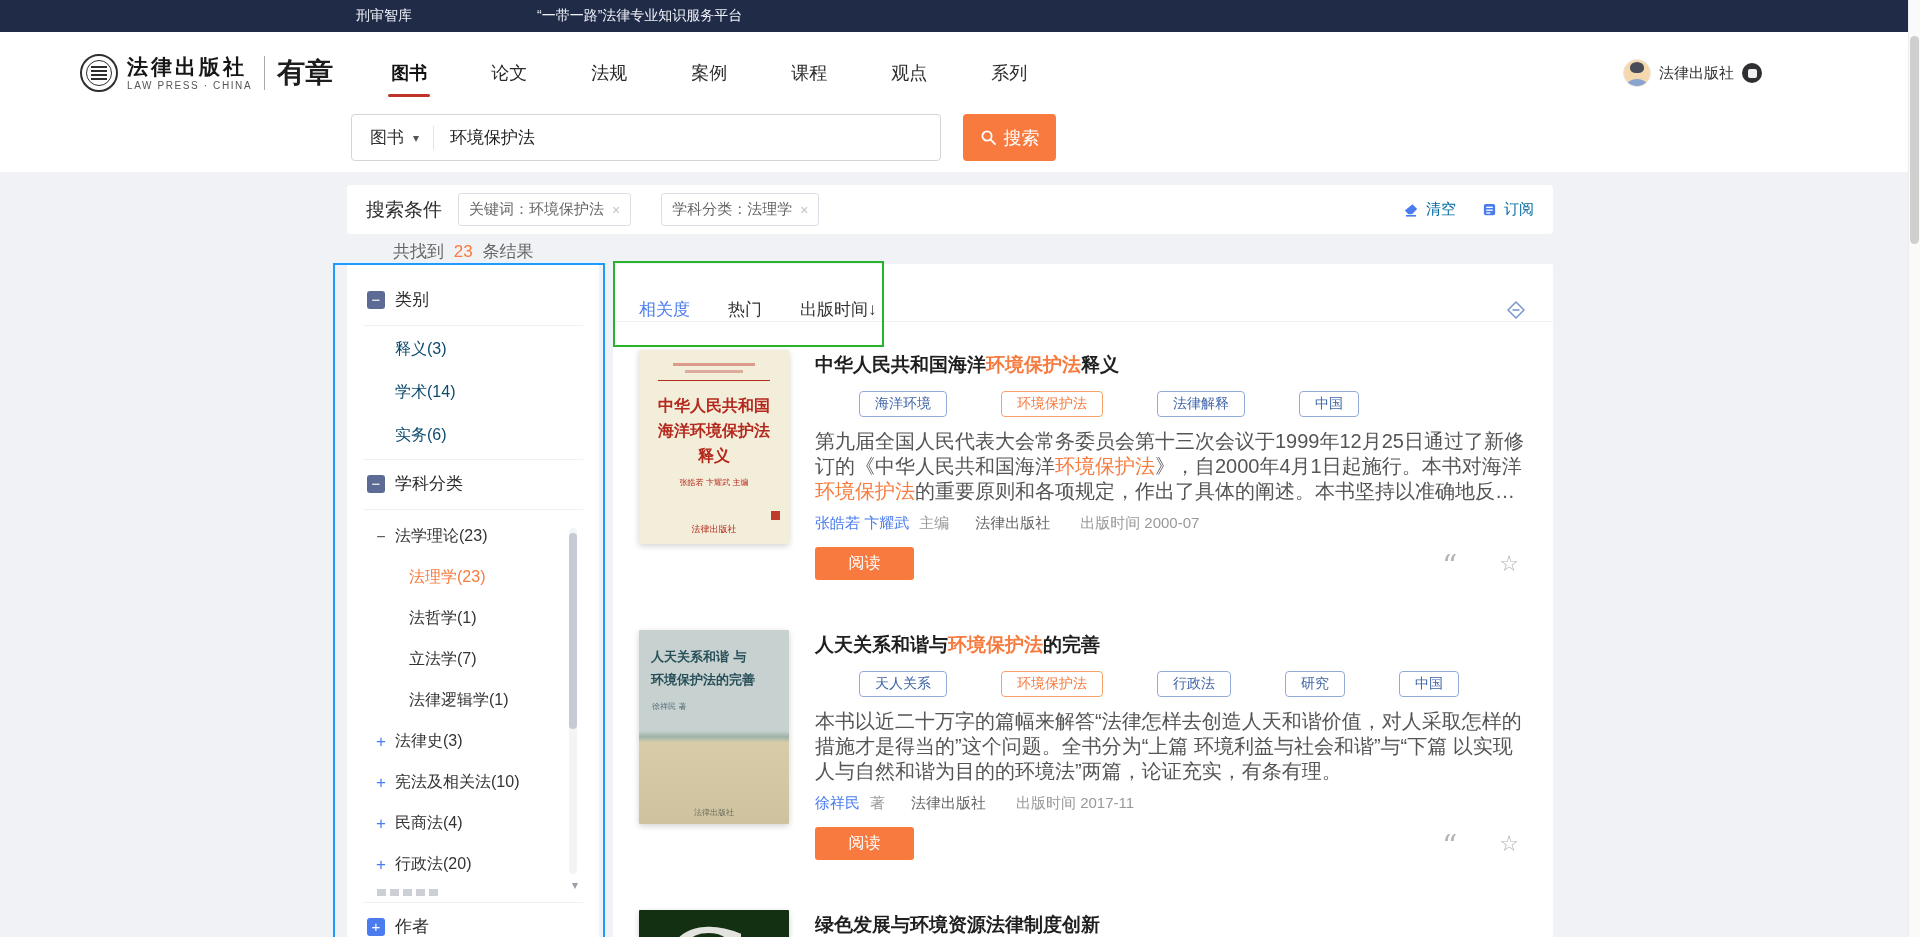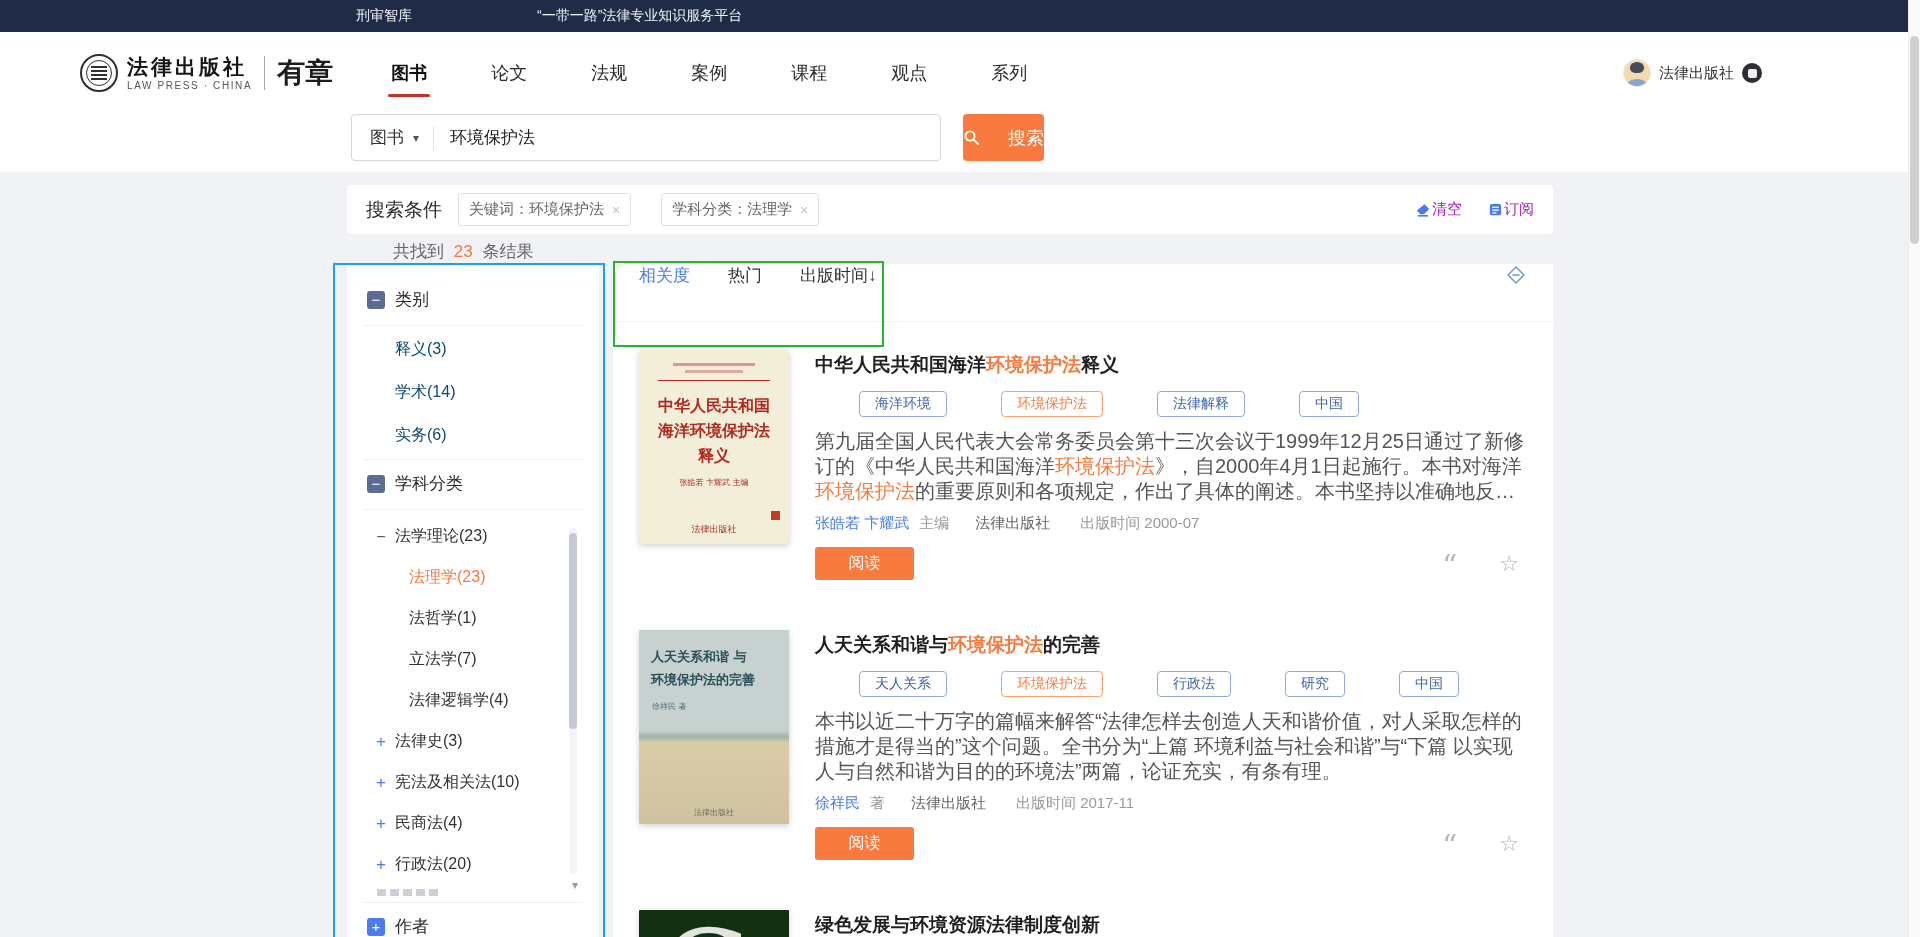--- a/index.html
+++ b/index.html
@@ -33,29 +33,29 @@
   .avatar::before { content:""; position:absolute; top:2px; left:6px; right:6px; height:11px; background:#474b5a; border-radius:50% 50% 42% 42%; }
   .avatar::after { content:""; position:absolute; bottom:-5px; left:3px; right:3px; height:12px; background:#8aa3cf; border-radius:50% 50% 0 0; }
   .user-badge { width:20px; height:20px; border-radius:50%; background:#2f2f33; position:relative; }
   .user-badge::after { content:""; position:absolute; inset:6px 5px 5px 6px; background:#f0f0f0; border-radius:2px; }
   .search-row { display:flex; align-items:center; margin-left:351px; margin-top:12px; }
   .search-box { width:590px; height:47px; background:#fff; border:1px solid #d5d5d5; border-radius:4px; display:flex; align-items:center; }
   .search-cat { display:flex; align-items:center; padding:0 14px 0 18px; font-size:17px; color:#333; cursor:pointer; white-space:nowrap; }
   .search-cat .caret { margin-left:9px; font-size:12px; color:#555; }
   .search-sep { width:1px; height:24px; background:#e3e3e3; }
   .search-input { flex:1; height:100%; border:none; outline:none; padding:0 16px; font-size:17px; color:#1d1d1d; background:transparent; font-family:inherit; }
-  .search-btn { margin-left:22px; width:81px; height:47px; border:none; border-radius:4px; background:#f87a3e; color:#fff; font-size:18px; display:flex; align-items:center; justify-content:space-between; gap:7px; cursor:pointer; font-family:inherit; }
+  .search-btn { margin-left:22px; width:93px; height:47px; border:none; border-radius:4px; background:#f87a3e; color:#fff; font-size:18px; display:flex; align-items:center; justify-content:center; gap:7px; cursor:pointer; font-family:inherit; }
   
   .page { width:1206px; margin-left:347px; position:relative; }
   .conditions { margin-top:13px; height:49px; background:#fff; border-radius:4px; display:flex; align-items:center; padding:0 19px; }
   .cond-label { font-size:19px; color:#2b2b2b; margin-right:16px; white-space:nowrap; }
   .cond-tag { display:inline-flex; align-items:center; border:1px solid #dcdfe6; border-radius:3px; padding:6px 10px; font-size:15px; color:#666; margin-right:30px; background:#fff; }
   .cond-x { margin-left:8px; color:#bfc4cc; font-size:14px; cursor:pointer; }
   .cond-actions { margin-left:auto; display:flex; align-items:center; gap:26px; }
-  .cond-action { display:flex; align-items:center; gap:1px; font-size:15px; color:#a21caf; cursor:pointer; }
+  .cond-action { display:flex; align-items:center; gap:7px; font-size:15px; color:#0369a1; cursor:pointer; }
   .summary { margin:6px 0 0 46px; font-size:17px; color:#666; line-height:24px; height:24px; }
   .summary .count { color:#f87a3e; margin:0 5px; }
   .content { display:flex; align-items:flex-start; }
   
   .sidebar { width:252px; background:#fff; border-radius:2px; padding:14px 12px 18px; min-height:676px; }
   .side-header { display:flex; align-items:center; padding:10px 8px 12px; font-size:17px; color:#2b2b2b; cursor:pointer; }
   .toggle { width:18px; height:18px; border-radius:3px; color:#fff; font-size:15px; line-height:18px; text-align:center; margin-right:10px; flex-shrink:0; }
   .toggle.minus { background:#5b6b94; }
   .toggle.plus  { background:#4a7cf0; }
   .side-divider { height:1px; background:#eef1f5; margin:2px 4px; }
@@ -68,21 +68,21 @@
   .tree-child { padding:10px 0 10px 50px; font-size:16px; color:#333; cursor:pointer; }
   .tree-child.selected { color:#f87a3e; }
   .tree-clipped { position:relative; height:13px; overflow:hidden; }
   .tree-clipped::before { content:""; position:absolute; left:18px; top:4px; width:64px; height:7px;
     background:repeating-linear-gradient(90deg,#ccd0d6 0 9px,transparent 9px 13px); }
   .tree-scrollbar { position:absolute; right:10px; top:16px; width:8px; height:346px; background:#f3f4f6; border-radius:4px; }
   .tree-thumb { position:absolute; top:5px; left:0; width:8px; height:196px; background:#c6cad2; border-radius:4px; cursor:pointer; }
   .tree-scroll-arrow { position:absolute; right:-1px; bottom:-18px; color:#9aa0aa; font-size:12px; cursor:pointer; }
   
   .main { width:940px; margin-left:14px; background:#fff; border-radius:2px; min-height:676px; }
-  .sort-bar { height:58px; display:flex; align-items:flex-start; padding:0 26px; border-bottom:1px solid #f0f2f5; }
+  .sort-bar { height:58px; display:flex; align-items:flex-end; padding:0 26px; border-bottom:1px solid #f0f2f5; }
   .sort-tab { margin-right:38px; font-size:17px; color:#333; cursor:pointer; white-space:nowrap; }
   .sort-tab.active { color:#4a7cf0; }
   .filter-icon { margin-left:auto; cursor:pointer; display:flex; }
   .result { display:flex; padding:28px 26px 22px; }
   .cover { width:150px; height:194px; flex-shrink:0; box-shadow:0 2px 6px rgba(0,0,0,.18); border-radius:1px; cursor:pointer; position:relative; }
   .cover1 { background:#f3eed9; color:#b4281e; display:flex; flex-direction:column; align-items:center; font-family:"DejaVu Serif","Liberation Serif",serif; }
   .c1-minor  { width:82px; height:3px; background:#c4584f; opacity:.55; margin-top:13px; }
   .c1-minor2 { width:58px; height:3px; background:#c4584f; opacity:.45; margin-top:4px; }
   .c1-rule { width:112px; height:1px; background:#b4281e; margin-top:7px; }
   .c1-title { margin-top:13px; font-size:16px; font-weight:bold; white-space:pre-line; text-align:center; line-height:1.55; }
@@ -228,21 +228,21 @@
       </div>
       <div class="side-divider"></div>
       <div class="tree">
         <div class="tree-row">
           <span class="tree-pre minus">−</span>
           <span>法学理论(23)</span>
         </div>
         <div class="tree-child selected">法理学(23)</div>
         <div class="tree-child">法哲学(1)</div>
         <div class="tree-child">立法学(7)</div>
-        <div class="tree-child">法律逻辑学(4)</div>
+        <div class="tree-child">法律逻辑学(1)</div>
         <div class="tree-row">
           <span class="tree-pre plus">+</span>
           <span>法律史(3)</span>
         </div>
         <div class="tree-row">
           <span class="tree-pre plus">+</span>
           <span>宪法及相关法(10)</span>
         </div>
         <div class="tree-row">
           <span class="tree-pre plus">+</span>

